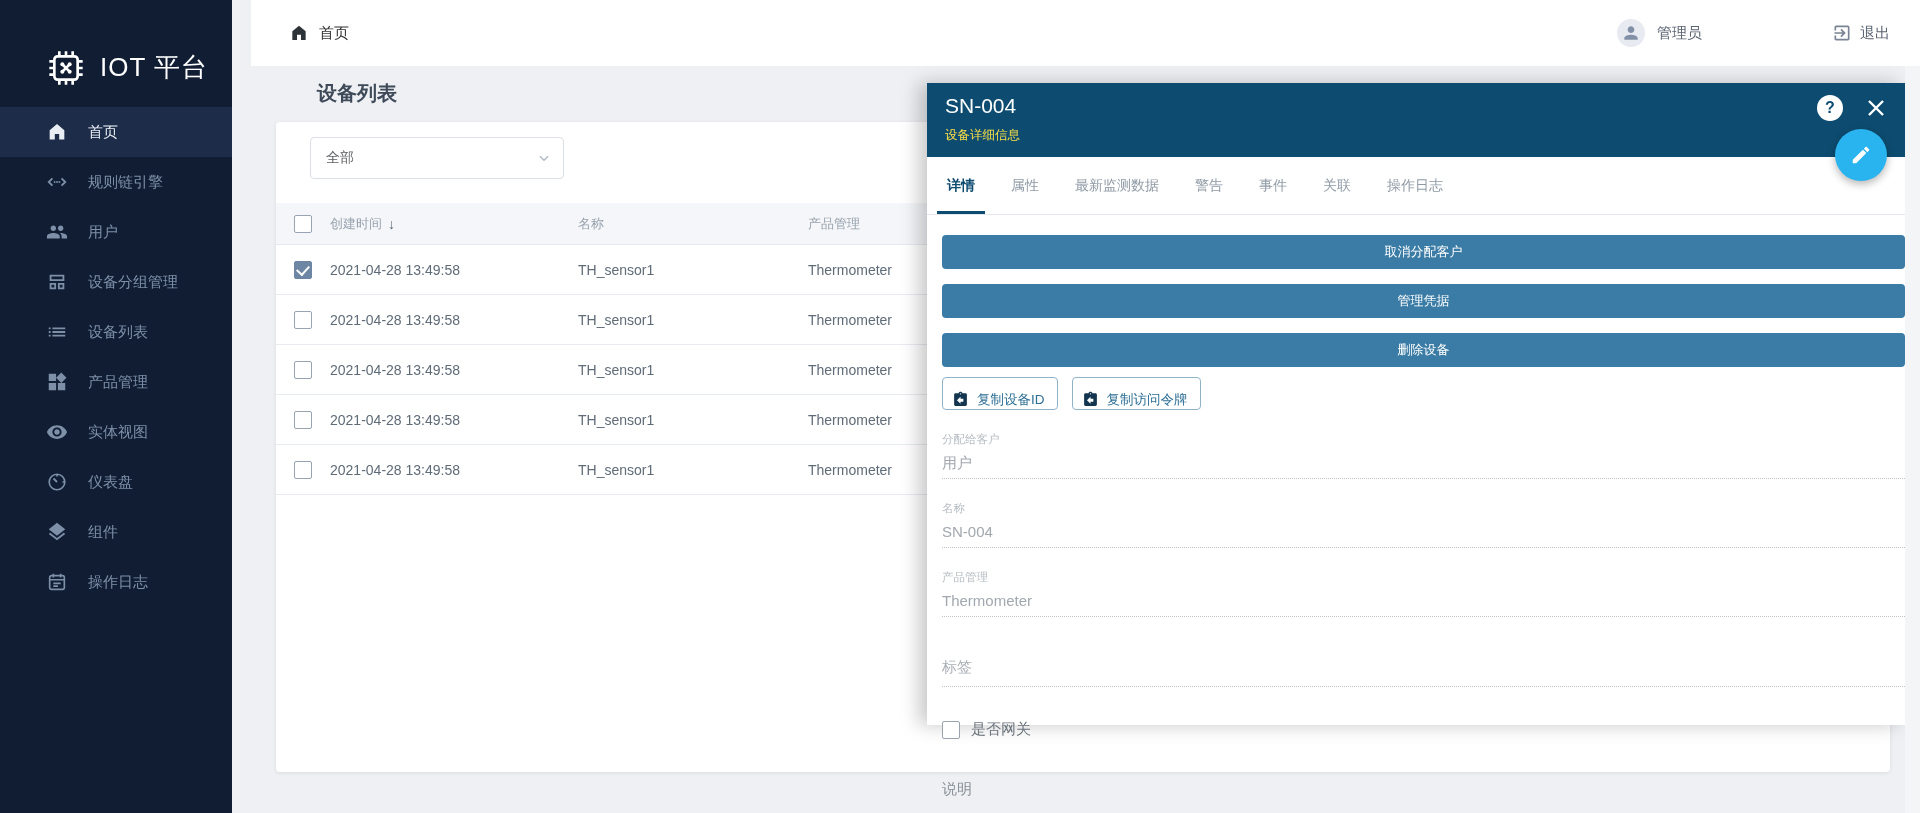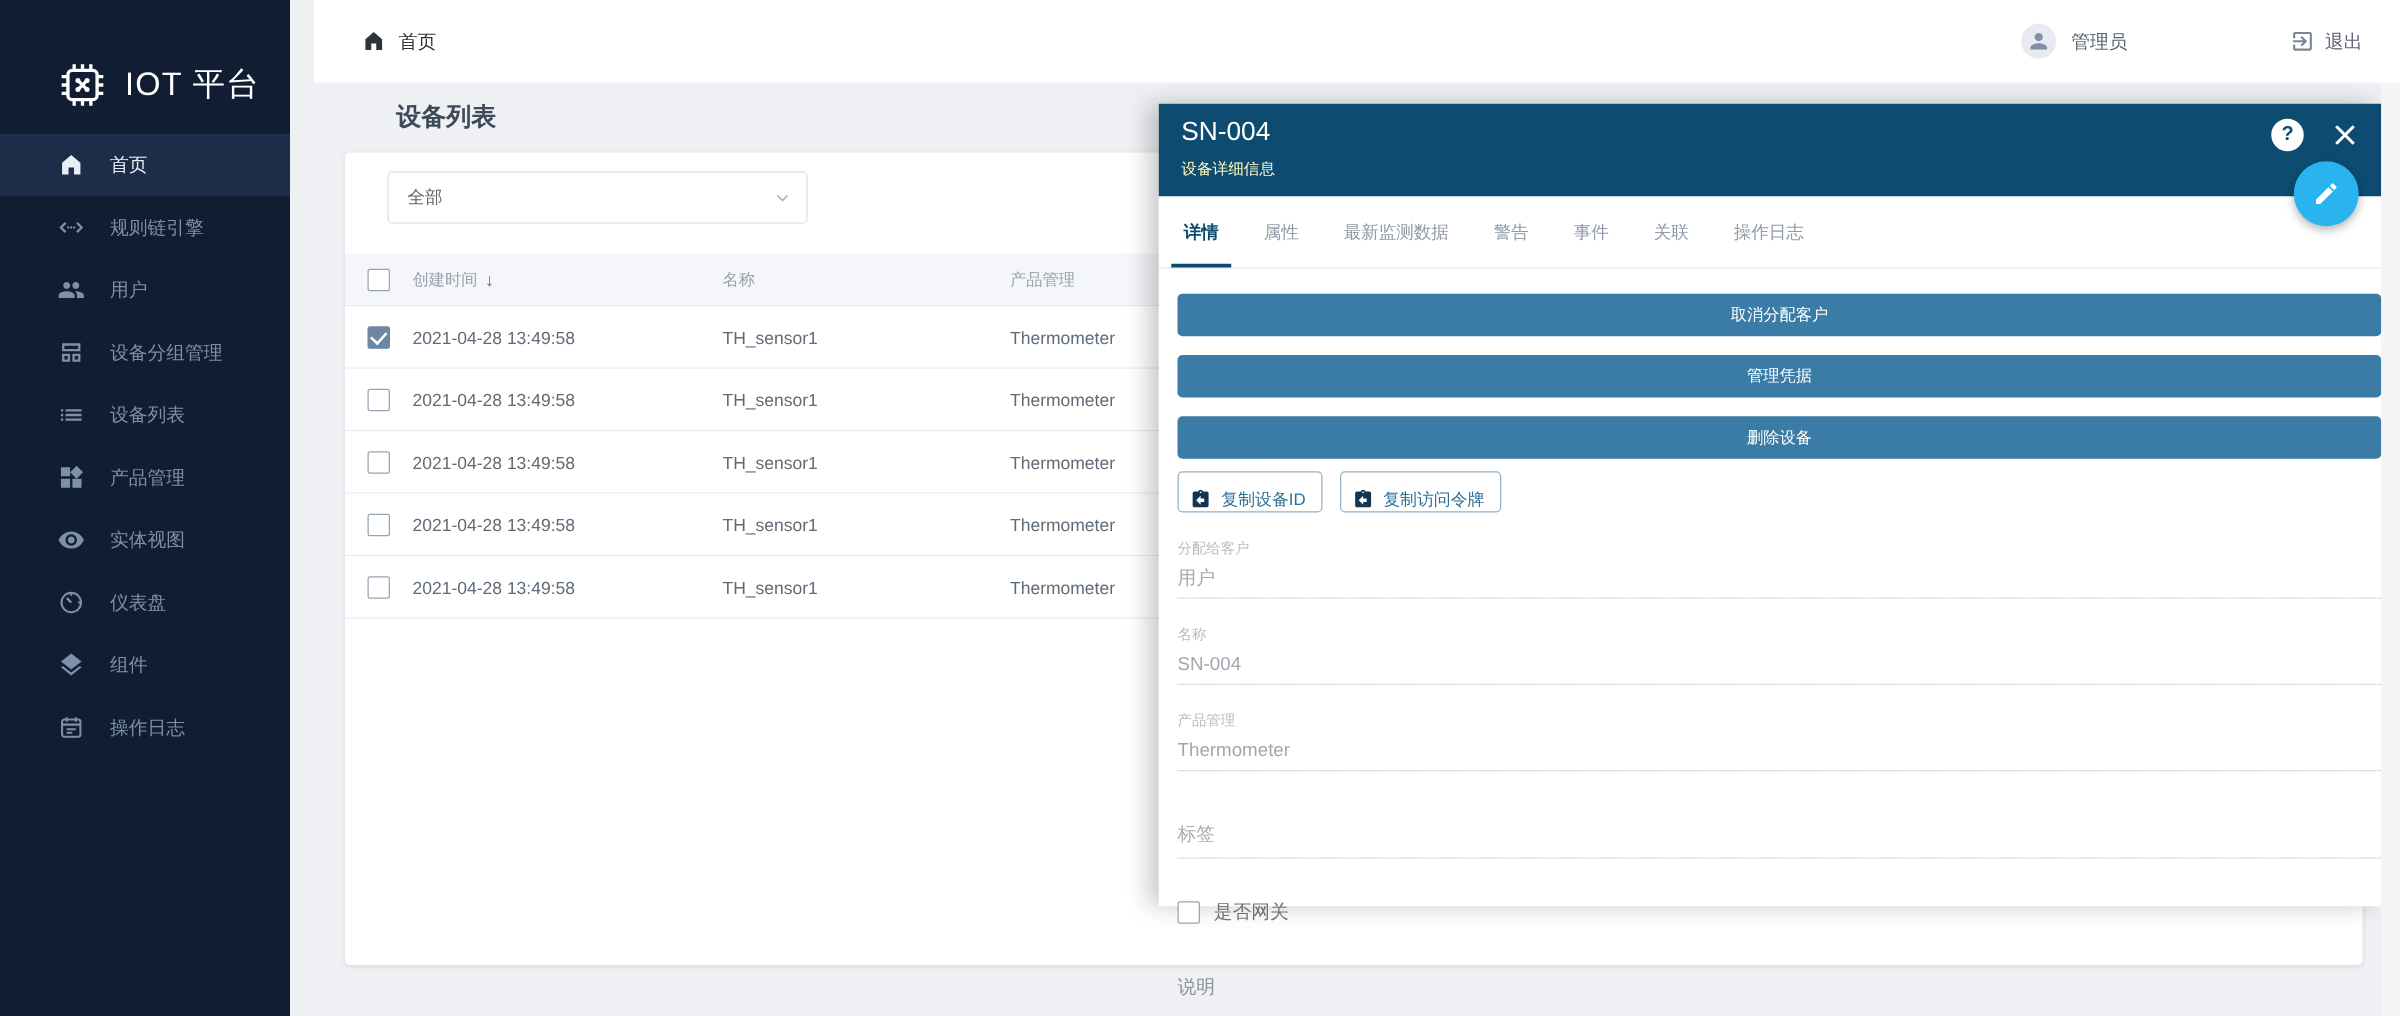--- a/index.html
+++ b/index.html
@@ -27,42 +27,42 @@
   .avatar svg { width:20px; height:20px; color:#8290a7; }
   .user-name { font-size:15px; color:#5a6473; margin:0 0 0 12px; }
   .logout { display:flex; align-items:center; gap:8px; margin-left:130px; cursor:pointer; color:#5a6473; }
   .logout svg { width:20px; height:20px; color:#7a8494; }
   .logout span { font-size:15px; }
 
   
   .content { position:absolute; left:251px; top:66px; width:1669px; height:747px; background:#eef0f3; }
   .page-title { position:absolute; left:66px; top:14px; font-size:20px; color:#3e4a59; }
   .card { position:absolute; left:25px; top:56px; width:1614px; height:650px; background:#ffffff; border-radius:4px; box-shadow:0 1px 4px rgba(0,0,0,.08); }
-  .select-box { position:absolute; left:34px; top:15px; width:336px; height:42px; border:1px solid #dcdfe6; border-radius:4px; display:flex; align-items:center; justify-content:space-between; padding:0 12px 0 15px; cursor:pointer; }
+  .select-box { position:absolute; left:34px; top:15px; width:254px; height:42px; border:1px solid #dcdfe6; border-radius:4px; display:flex; align-items:center; justify-content:space-between; padding:0 12px 0 15px; cursor:pointer; }
   .select-box .sel-val { font-size:14px; color:#606266; }
   .select-box svg { width:14px; height:14px; color:#b3b9c2; }
 
   .thead { position:absolute; left:0; top:81px; width:100%; height:42px; background:#f4f6f9; border-bottom:1px solid #e6eaf0; display:flex; align-items:center; }
   .thead .th { font-size:13px; color:#98a2ad; }
   .col-check { position:absolute; left:18px; }
   .col-created { position:absolute; left:54px; display:flex; align-items:center; gap:6px; }
   .sort-icon { color:#5f6b7a; font-size:14px; }
   .col-name { position:absolute; left:302px; }
   .col-product { position:absolute; left:532px; }
 
   .trow { position:absolute; left:0; width:100%; height:50px; border-bottom:1px solid #e8ecf1; display:flex; align-items:center; font-size:14px; color:#5f6b77; cursor:pointer; background:#fff; }
   .cb { width:18px; height:18px; border:1.5px solid #98a4b2; border-radius:2px; background:#fff; cursor:pointer; }
   .cb.checked { background:#6c86a3; border-color:#6c86a3; position:relative; }
   .cb.checked::after { content:""; position:absolute; left:4px; top:1px; width:6px; height:10px; border:solid #fff; border-width:0 2px 2px 0; transform:rotate(42deg); }
 
   
   .drawer { position:absolute; left:927px; top:66px; width:978px; height:642px; background:#ffffff; box-shadow:-8px 0 18px rgba(0,0,0,.22); z-index:30;margin-top:17px; }
   .drawer-header { position:absolute; left:0; top:0; width:100%; height:74px; background:#0d4c70; padding:11px 0 0 18px; }
   .drawer-title { color:#ffffff; font-size:21px; font-weight:500; }
-  .drawer-subtitle { color:#fef9c3; font-size:12.5px; margin-top:9px; }
+  .drawer-subtitle { color:#fde047; font-size:12.5px; margin-top:9px; }
   .help-btn { position:absolute; top:12px; right:62px; width:26px; height:26px; border-radius:50%; background:#ffffff; color:#0d4c70; font-size:16px; font-weight:700; display:flex; align-items:center; justify-content:center; cursor:pointer; }
   .close-btn { position:absolute; top:13px; right:17px; width:24px; height:24px; color:#ffffff; cursor:pointer; }
   .close-btn svg { width:24px; height:24px; }
   .fab { position:absolute; top:46px; right:18px; width:52px; height:52px; border-radius:50%; background:#29b4ef; box-shadow:0 3px 8px rgba(0,0,0,.3); display:flex; align-items:center; justify-content:center; cursor:pointer; z-index:5; }
   .fab svg { width:22px; height:22px; color:#ffffff; }
 
   .tabs { position:absolute; left:0; top:74px; width:100%; height:58px; border-bottom:1px solid #e4e7ed; display:flex; align-items:center; gap:36px; padding-left:20px; }
   .tab { font-size:14px; color:#8f9aa5; cursor:pointer; position:relative; height:100%; display:flex; align-items:center; }
   .tab.active { color:#0d4c70; font-weight:700; }
   .tab.active::after { content:""; position:absolute; left:-10px; right:-10px; bottom:0; height:3px; background:#0d4c70; }

